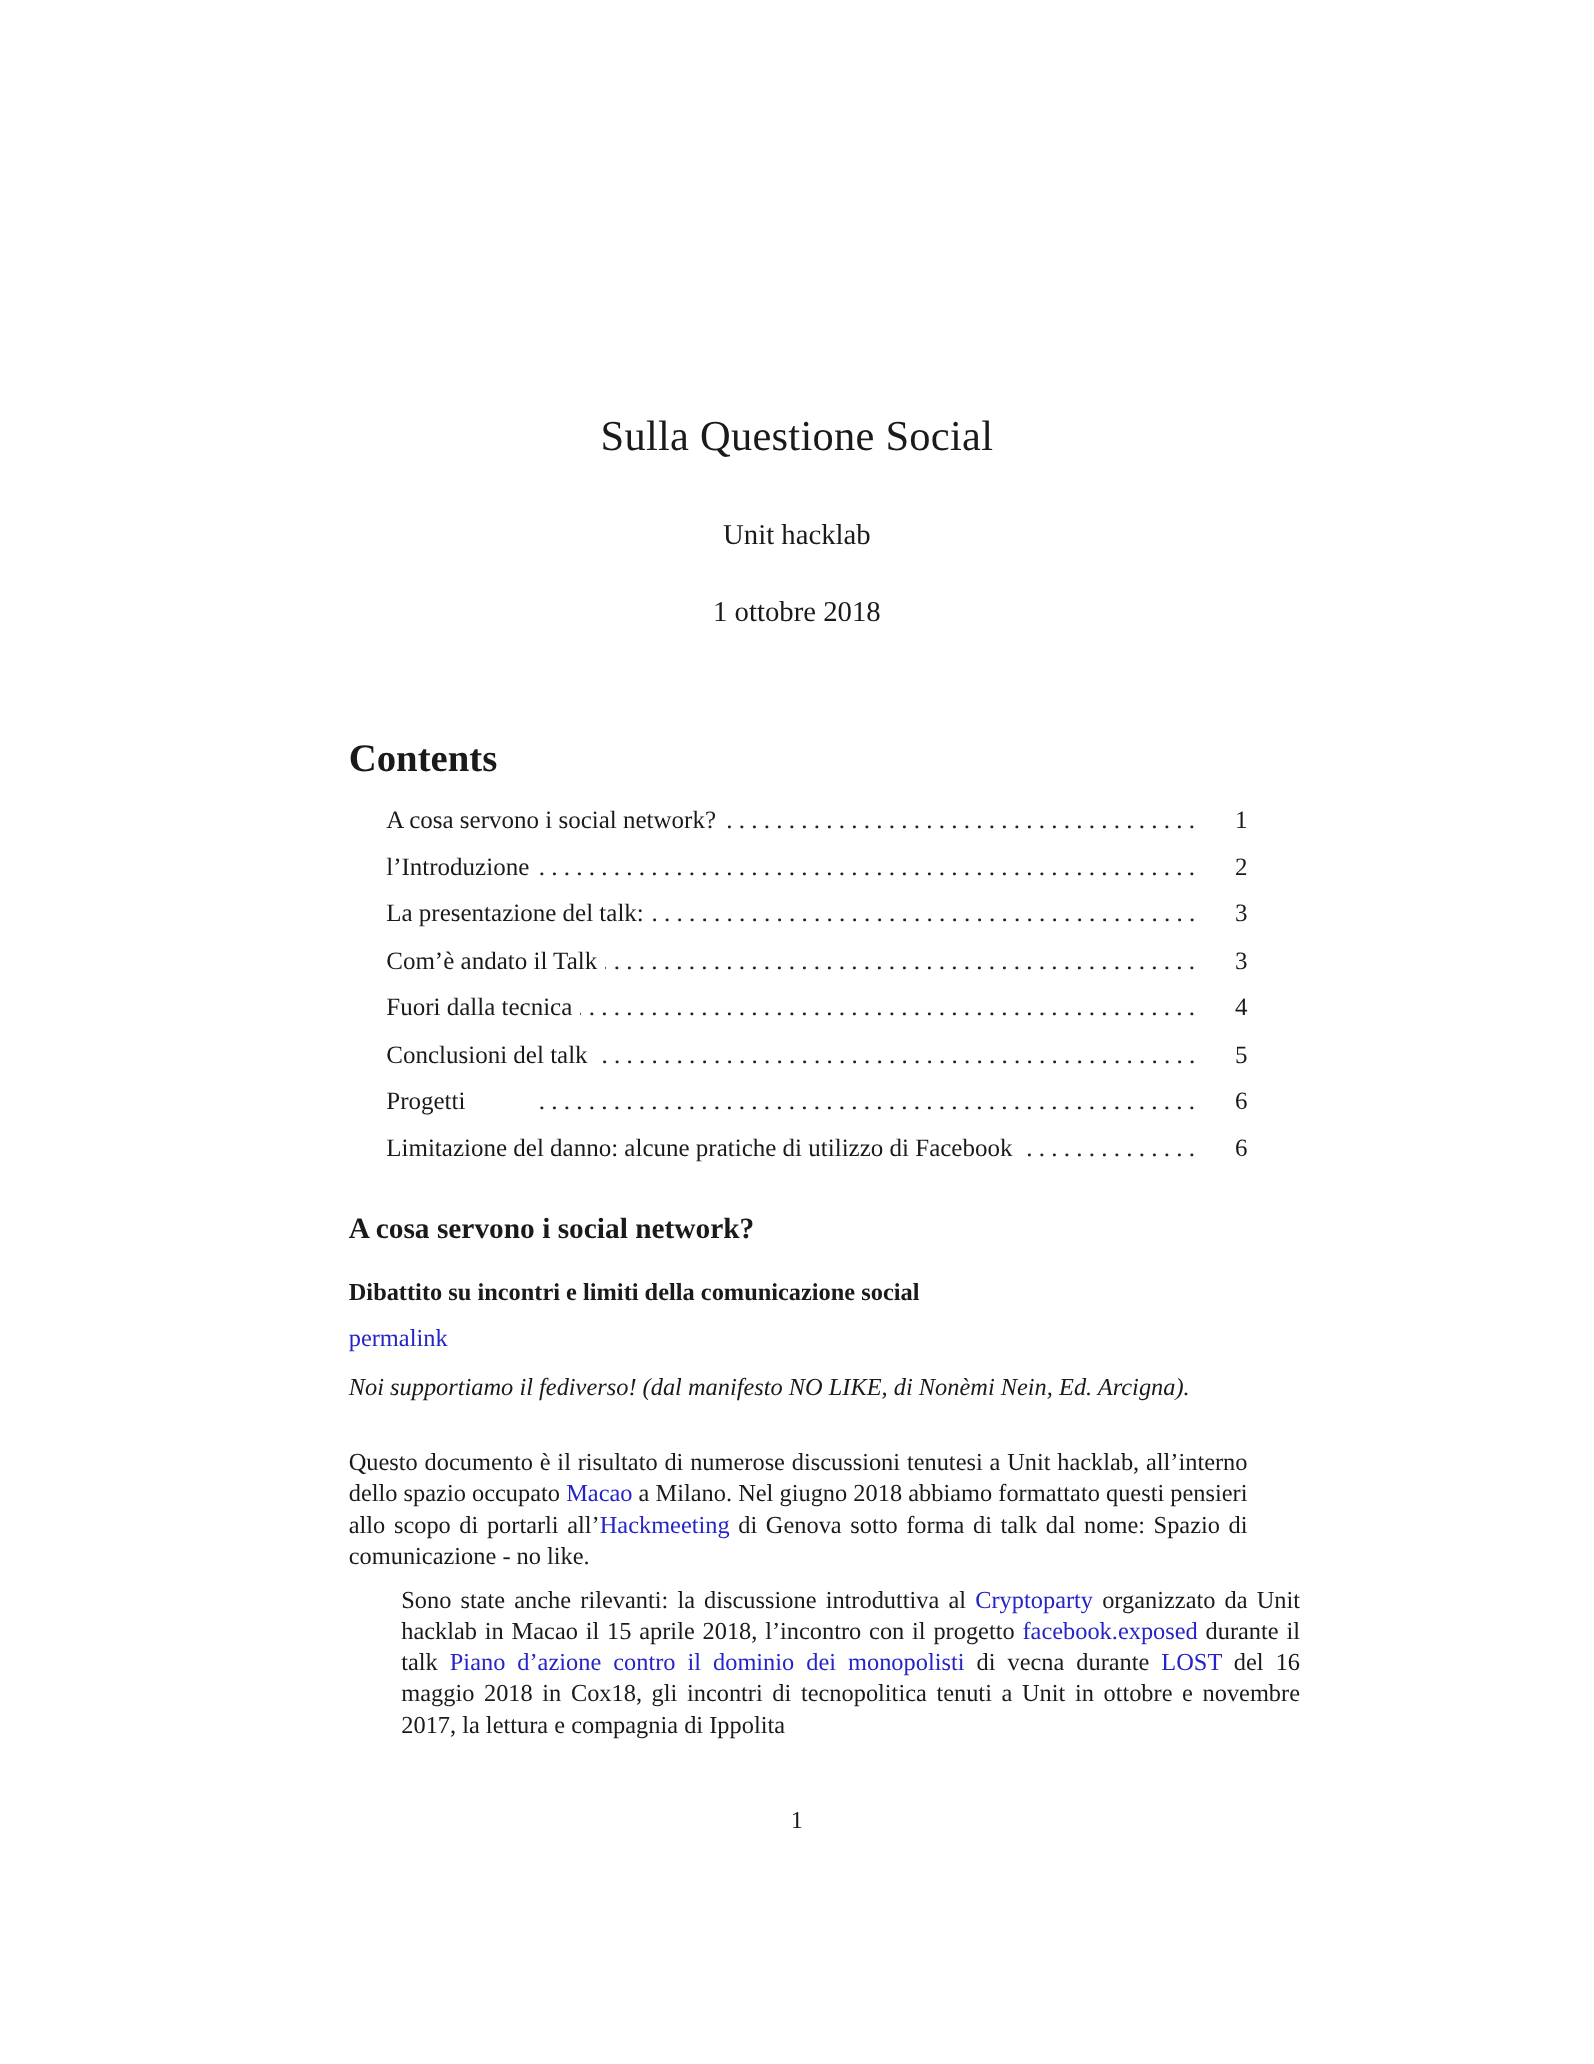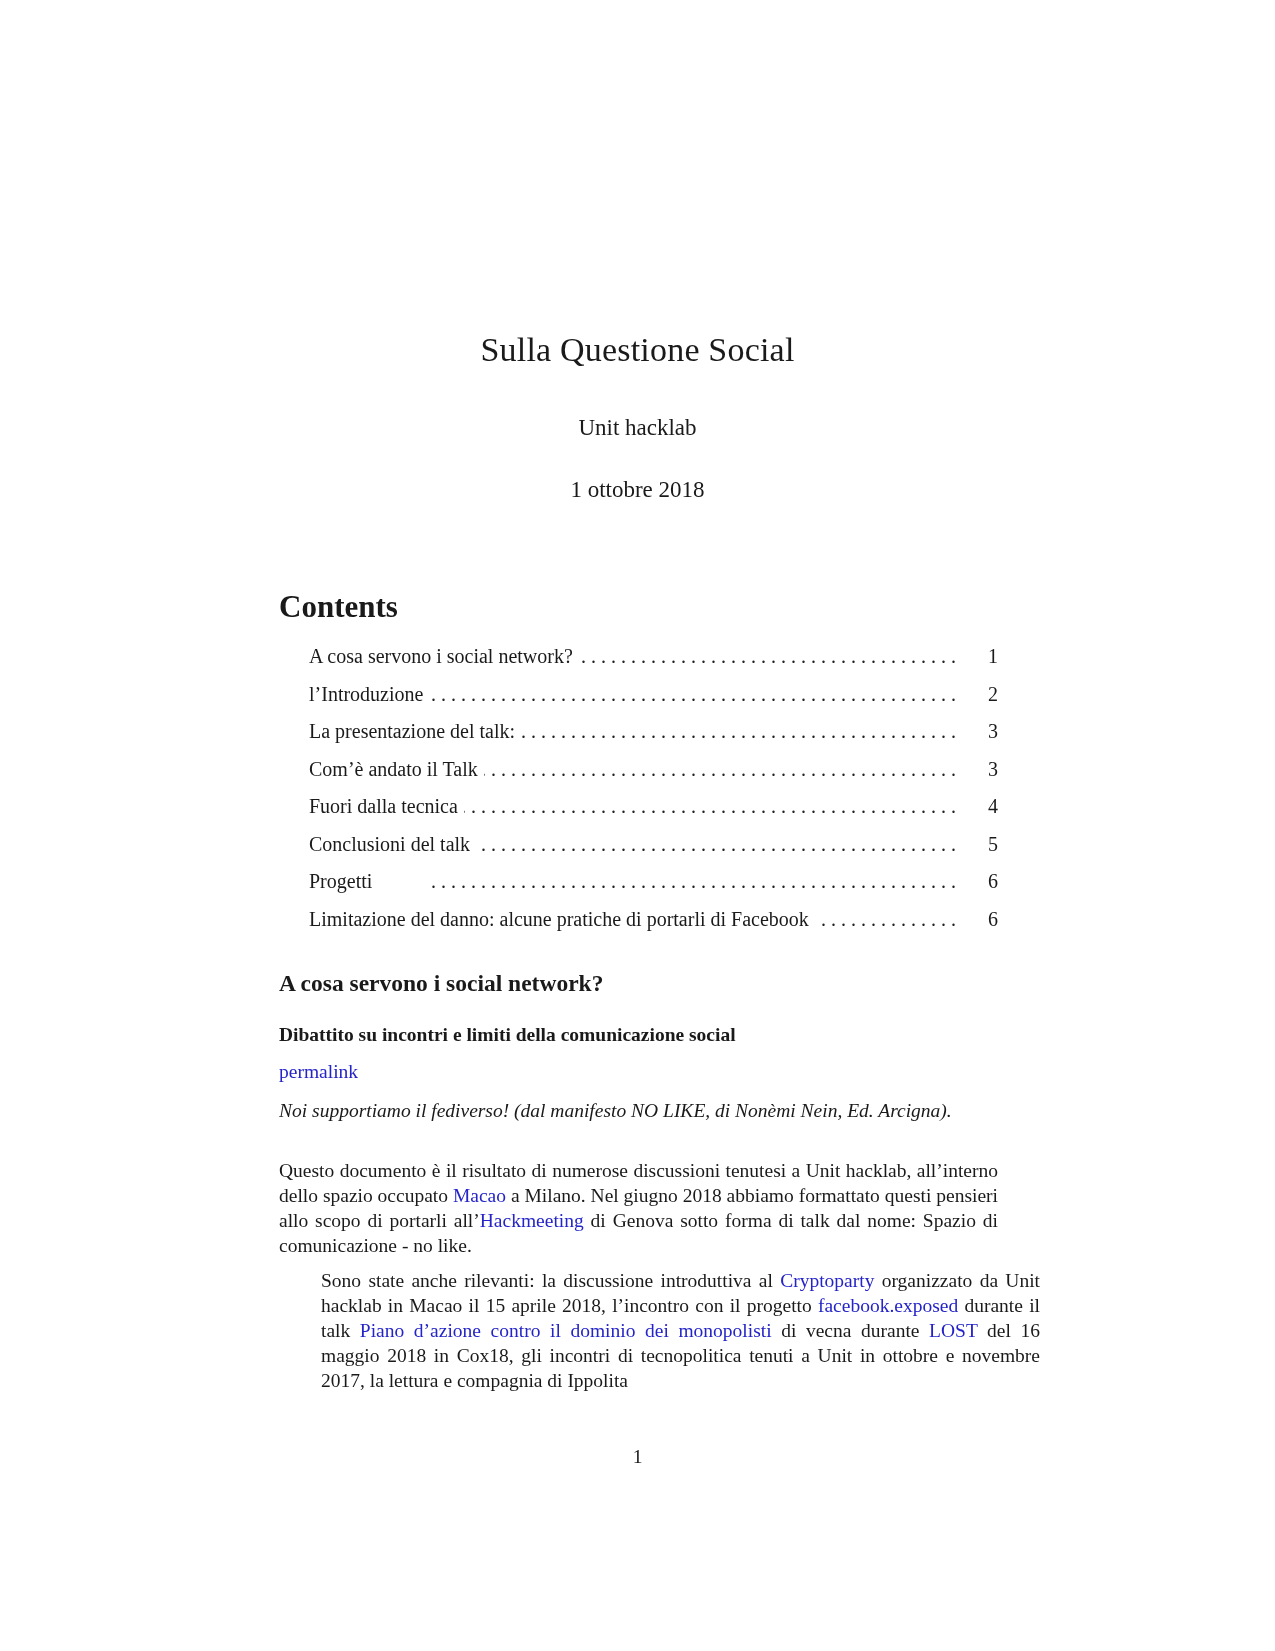--- a/index.html
+++ b/index.html
@@ -75,21 +75,21 @@
       <span class="toc-label">Conclusioni del talk</span>
       <span class="toc-dots"><span>. . . . . . . . . . . . . . . . . . . . . . . . . . . . . . . . . . . . . . . . . . . . . . . . . . . . .</span></span>
       <span class="toc-page">5</span>
     </div>
     <div class="toc-row">
       <span class="toc-label">Progetti</span>
       <span class="toc-dots"><span>. . . . . . . . . . . . . . . . . . . . . . . . . . . . . . . . . . . . . . . . . . . . . . . . . . . . .</span></span>
       <span class="toc-page">6</span>
     </div>
     <div class="toc-row">
-      <span class="toc-label">Limitazione del danno: alcune pratiche di portarli di Facebook</span>
+      <span class="toc-label">Limitazione del danno: alcune pratiche di utilizzo di Facebook</span>
       <span class="toc-dots"><span>. . . . . . . . . . . . . . . . . . . . . . . . . . . . . . . . . . . . . . . . . . . . . . . . . . . . .</span></span>
       <span class="toc-page">6</span>
     </div>
   </div>
 
   <div class="block sec-h">A cosa servono i social network?</div>
   <div class="block subsec-h">Dibattito su incontri e limiti della comunicazione social</div>
   <div class="block permalink">
     <a class="link">permalink</a>
   </div>

